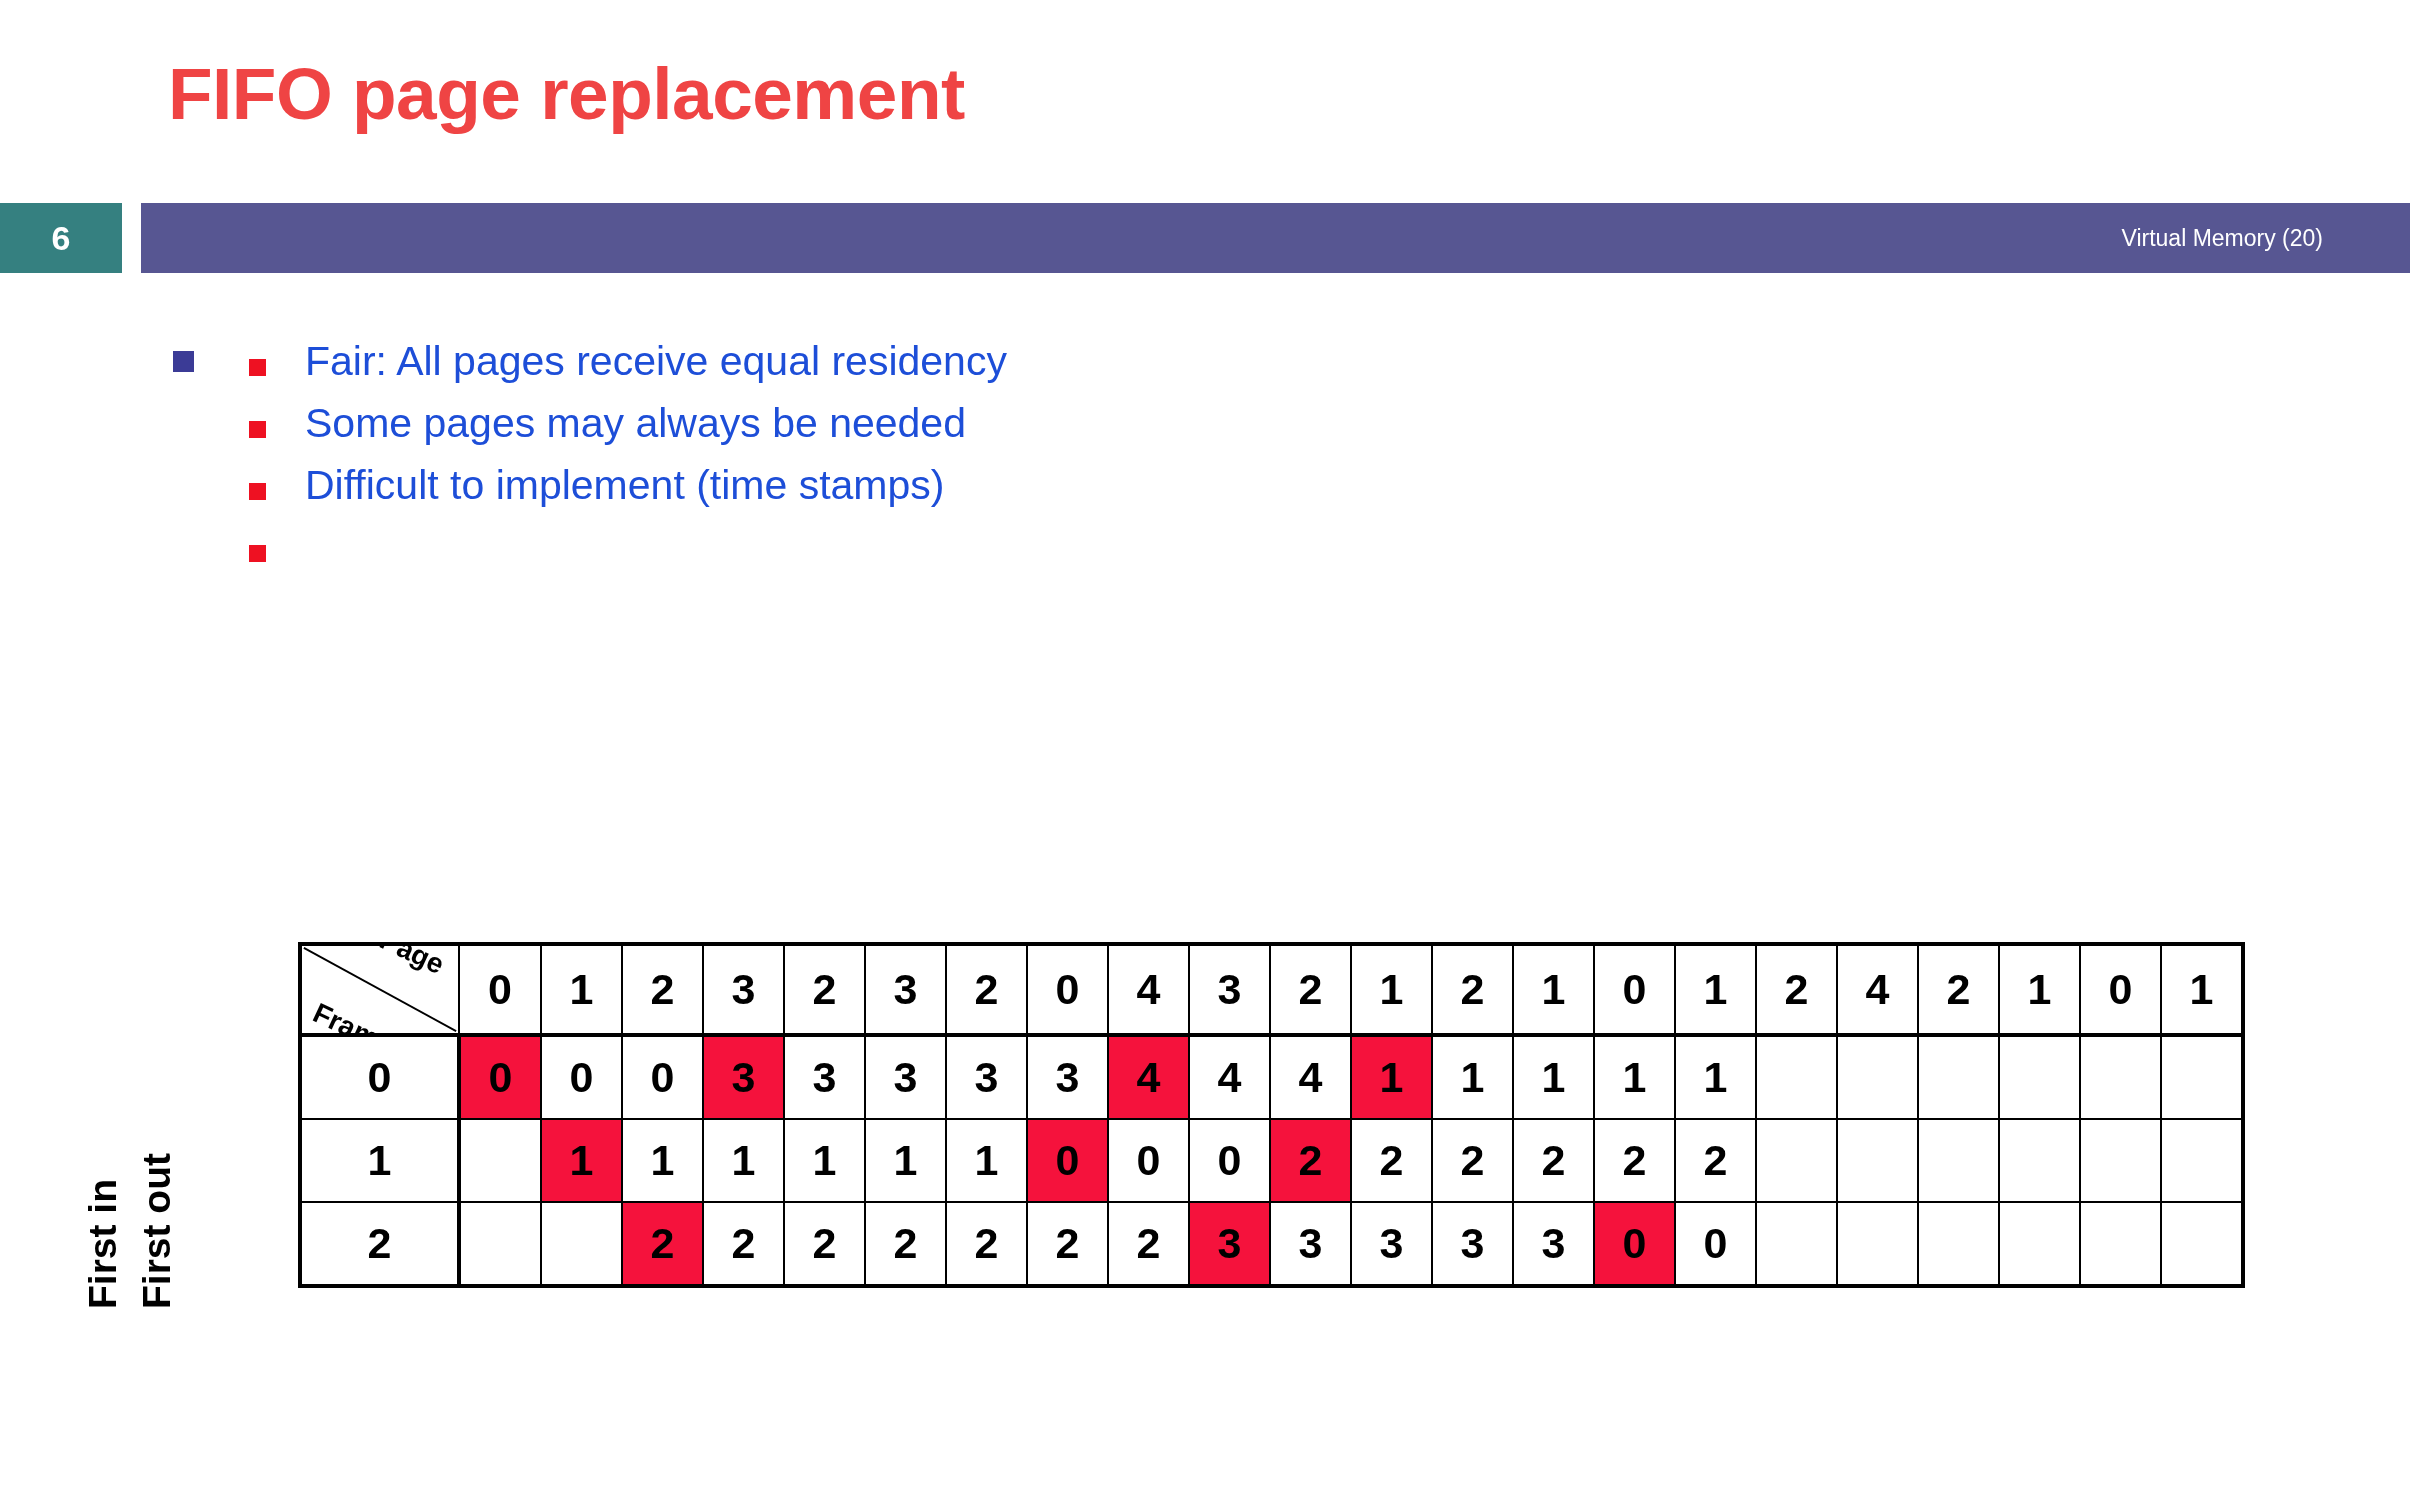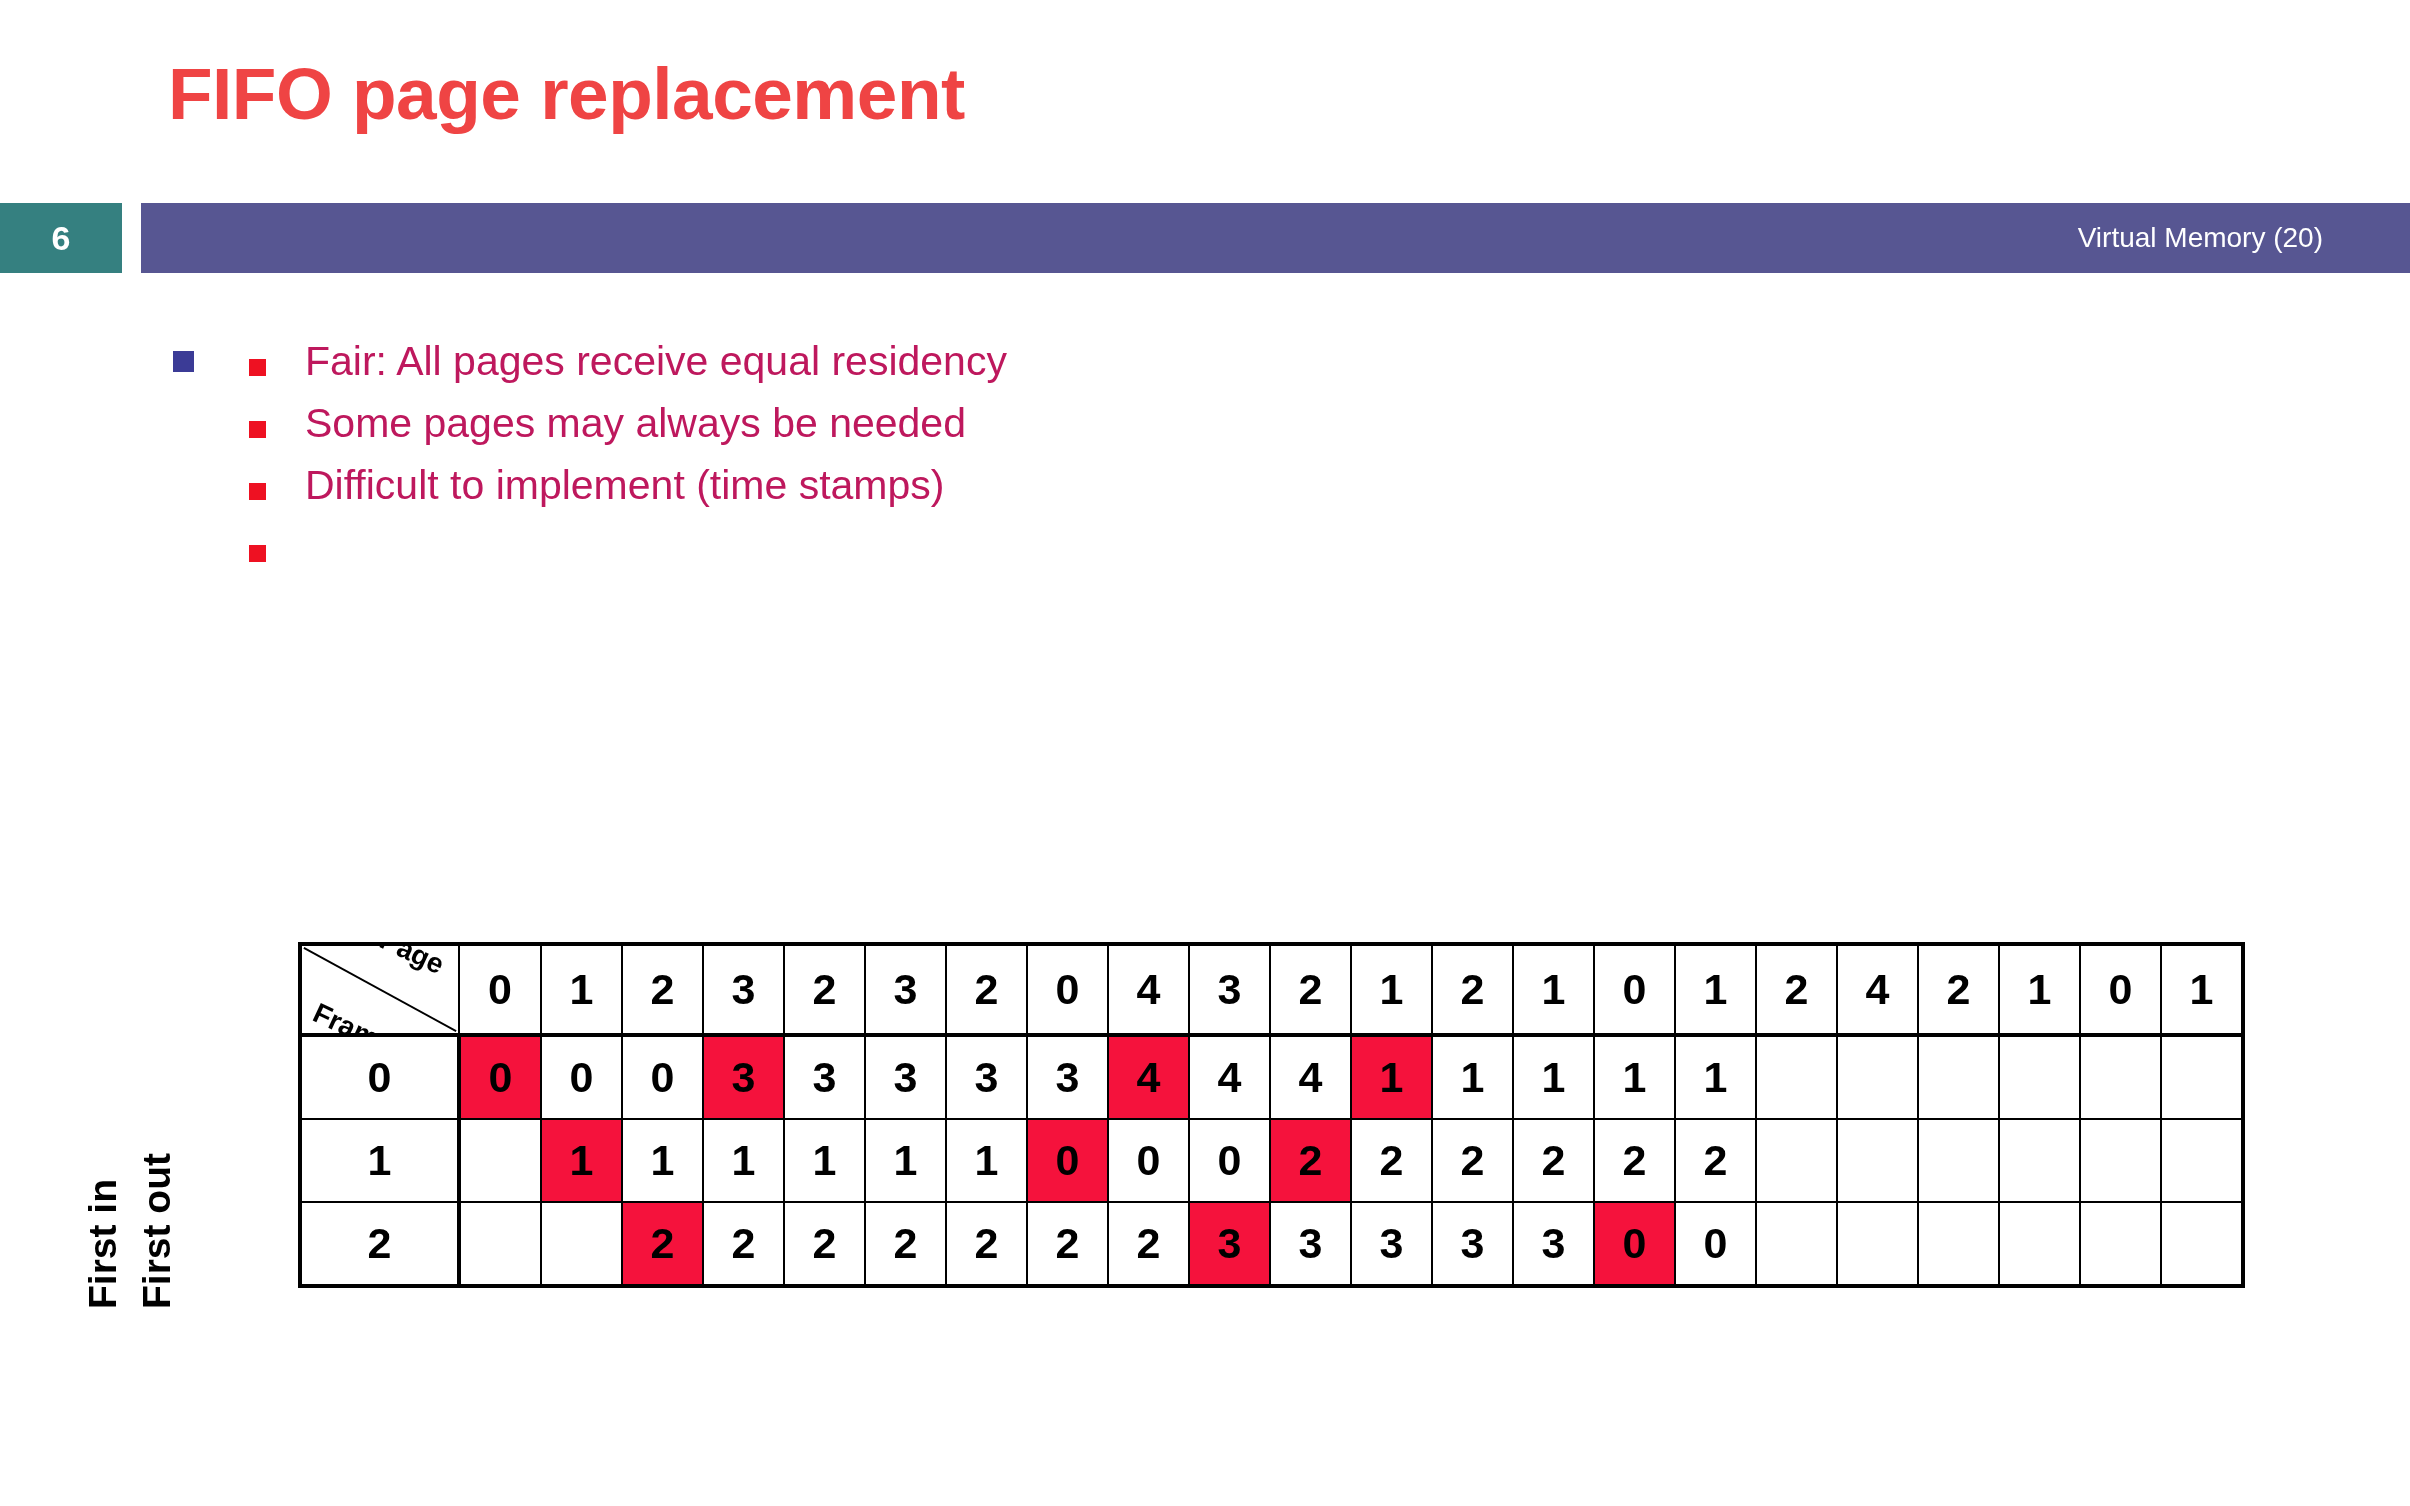--- a/index.html
+++ b/index.html
@@ -40,21 +40,21 @@
     position:absolute;
     left:141px; top:0;
     width:2269px; height:70px;
     background:#575692;
   }
   #header-section-label{
     position:absolute;
     right:87px; top:50%;
     transform:translateY(-50%);
     color:#ffffff;
-    font-size:28px;
+    font-size:23px;
     white-space:nowrap;
   }
 
   
   #bullet-list{
     position:absolute;
     left:162px; top:325px;
     width:2072px;
   }
   .bullet-l1{
@@ -68,21 +68,21 @@
   .bullet-l1 .marker{
     position:absolute;
     left:11.3px; top:26px;
     width:21px;height:21px;
     background:#3b3b96;
   }
   .bullet-l2{
     position:relative;
     padding-left:143px;
     font-size:41px;
-    color:#be185d;
+    color:#1d4ed8;
     margin-bottom:15px;
     white-space:nowrap;
   }
   .bullet-l2 .marker{
     position:absolute;
     left:87px; top:21px;
     width:17px;height:17px;
     background:#ee1122;
   }
 

